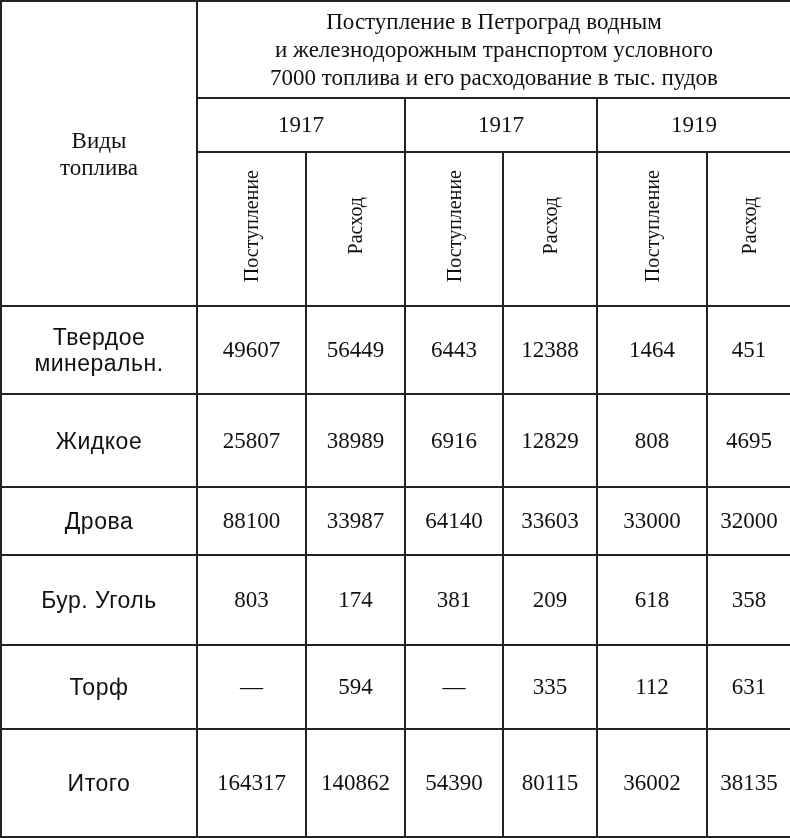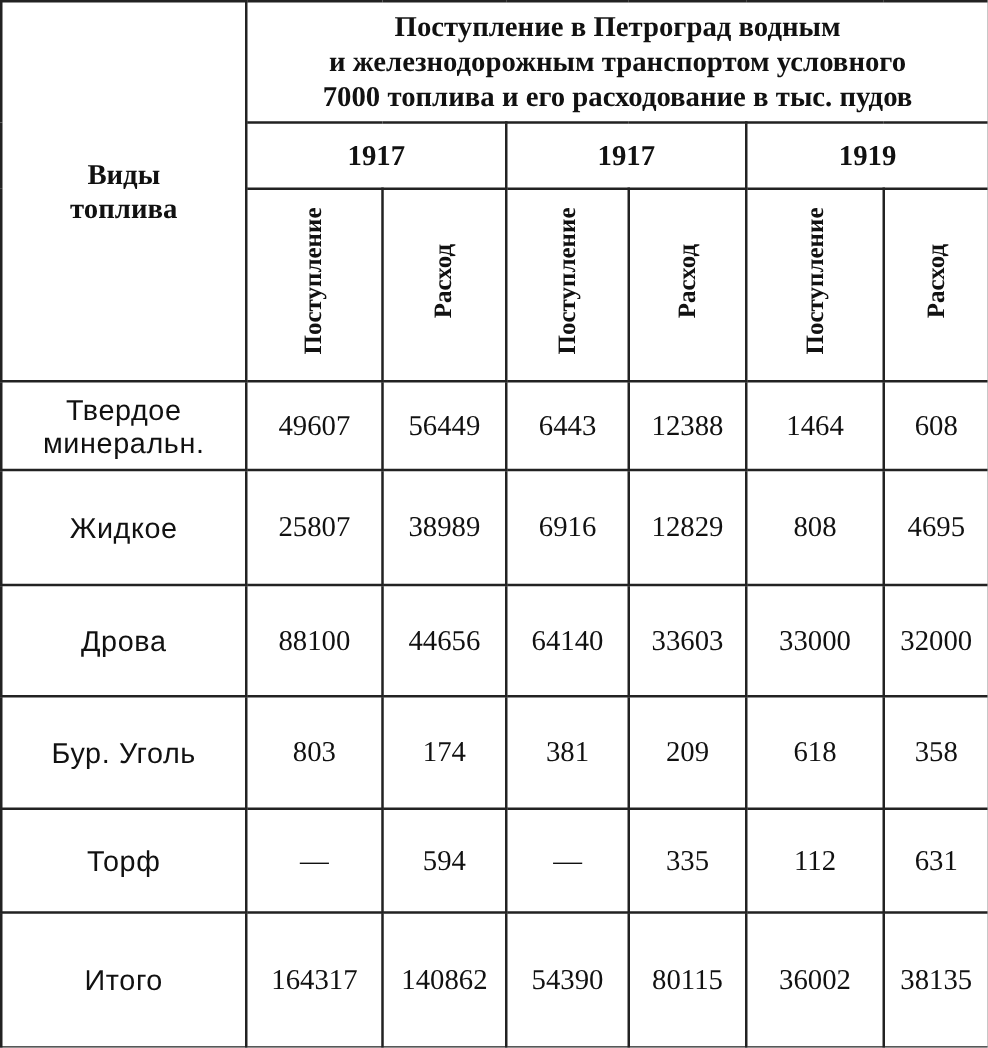--- a/index.html
+++ b/index.html
@@ -12,21 +12,21 @@
     font-family:"Liberation Serif", "DejaVu Serif", serif;
     color:#111;
   }
   table.fuel td, table.fuel th {
     border:2px solid #222;
     padding:0;
     text-align:center;
     vertical-align:middle;
     font-size:23px;
   }
-  th { font-weight:bold; }
+  th { font-weight:normal; }
   th.title { font-size:20px; line-height:28px; padding-top:2px; }
   th.year { font-size:21px; }
   th.corner { font-size:20px; line-height:27px; vertical-align:top; padding-top:25px; }
   th.vert { position:relative; }
   th.vert .v {
     display:inline-block;
     writing-mode:vertical-rl;
     transform:rotate(180deg);
     font-size:20px;
     white-space:nowrap;
@@ -73,45 +73,45 @@
   </tr>
   <tr style="height:154px">
     <th class="vert"><span class="v">Поступление</span></th>
     <th class="vert"><span class="v">Расход</span></th>
     <th class="vert"><span class="v">Поступление</span></th>
     <th class="vert"><span class="v">Расход</span></th>
     <th class="vert"><span class="v">Поступление</span></th>
     <th class="vert"><span class="v">Расход</span></th>
   </tr>
 
-  <tr style="height:71px">
+  <tr style="height:88px">
     <td class="label">
       <span>Твердое</span><br>
       <span>минеральн.</span>
     </td>
     <td class="num">49607</td>
     <td class="num">56449</td>
     <td class="num">6443</td>
     <td class="num">12388</td>
     <td class="num">1464</td>
-    <td class="num">608</td>
+    <td class="num">451</td>
   </tr>
   <tr style="height:92px">
     <td class="label">Жидкое</td>
     <td class="num">25807</td>
     <td class="num">38989</td>
     <td class="num">6916</td>
     <td class="num">12829</td>
     <td class="num">808</td>
     <td class="num">4695</td>
   </tr>
-  <tr style="height:89px">
+  <tr style="height:68px">
     <td class="label">Дрова</td>
     <td class="num">88100</td>
-    <td class="num">44656</td>
+    <td class="num">33987</td>
     <td class="num">64140</td>
     <td class="num">33603</td>
     <td class="num">33000</td>
     <td class="num">32000</td>
   </tr>
   <tr style="height:90px">
     <td class="label">Бур. Уголь</td>
     <td class="num">803</td>
     <td class="num">174</td>
     <td class="num">381</td>

